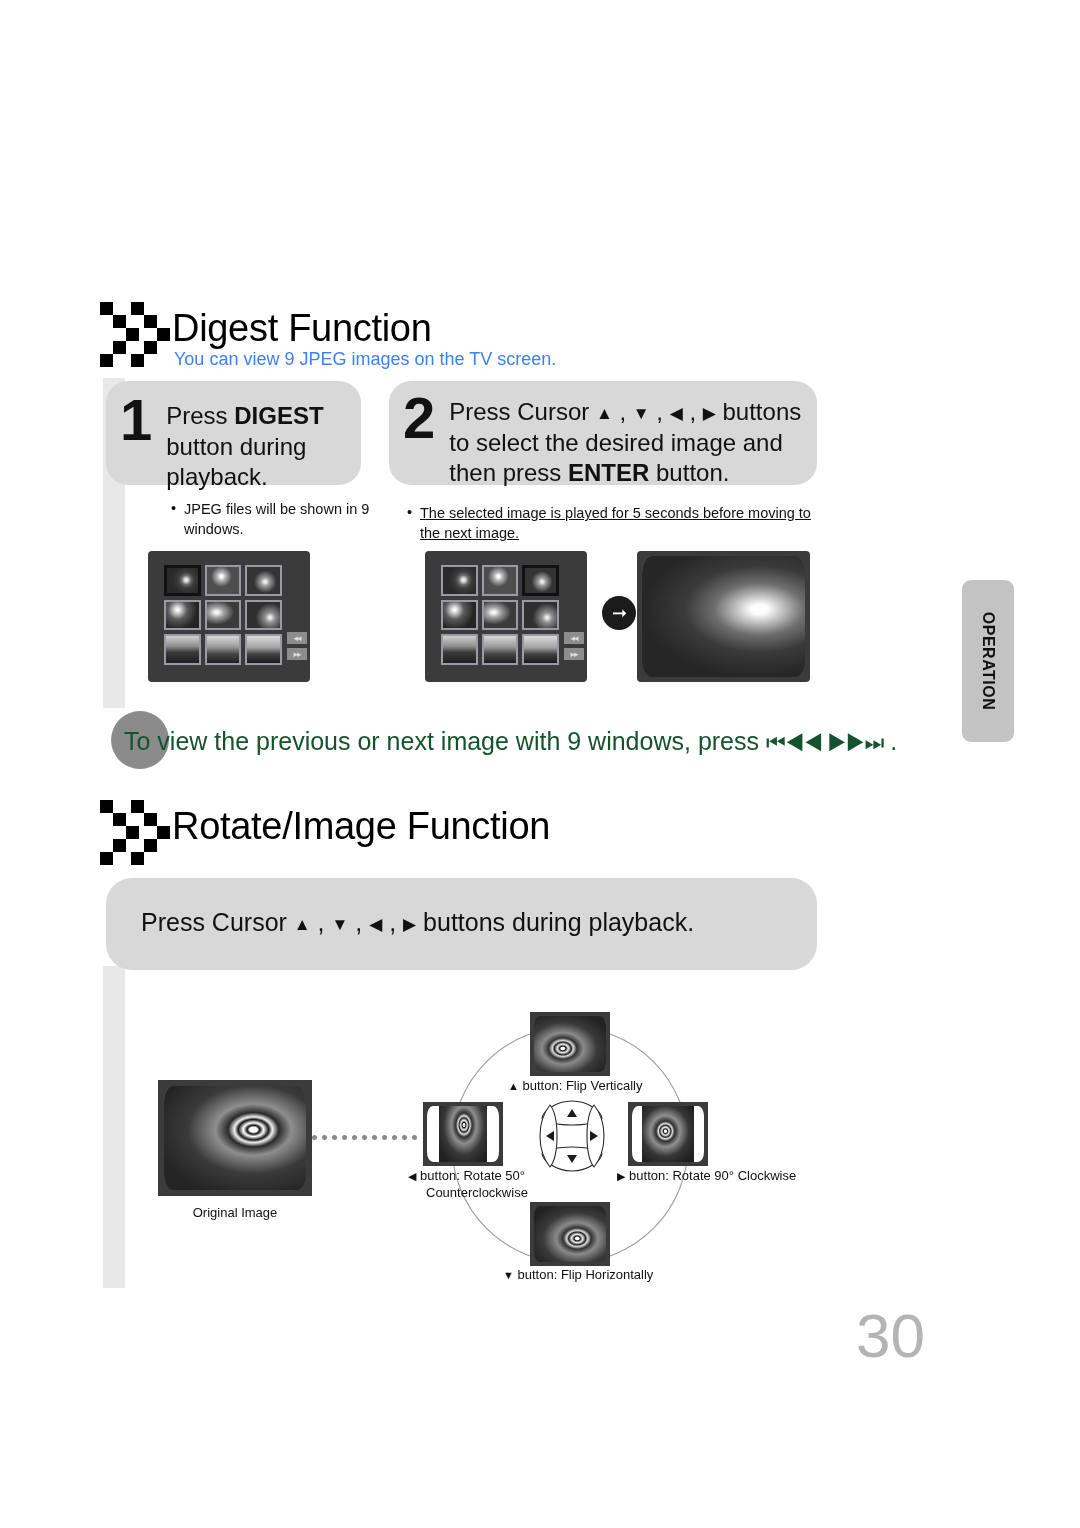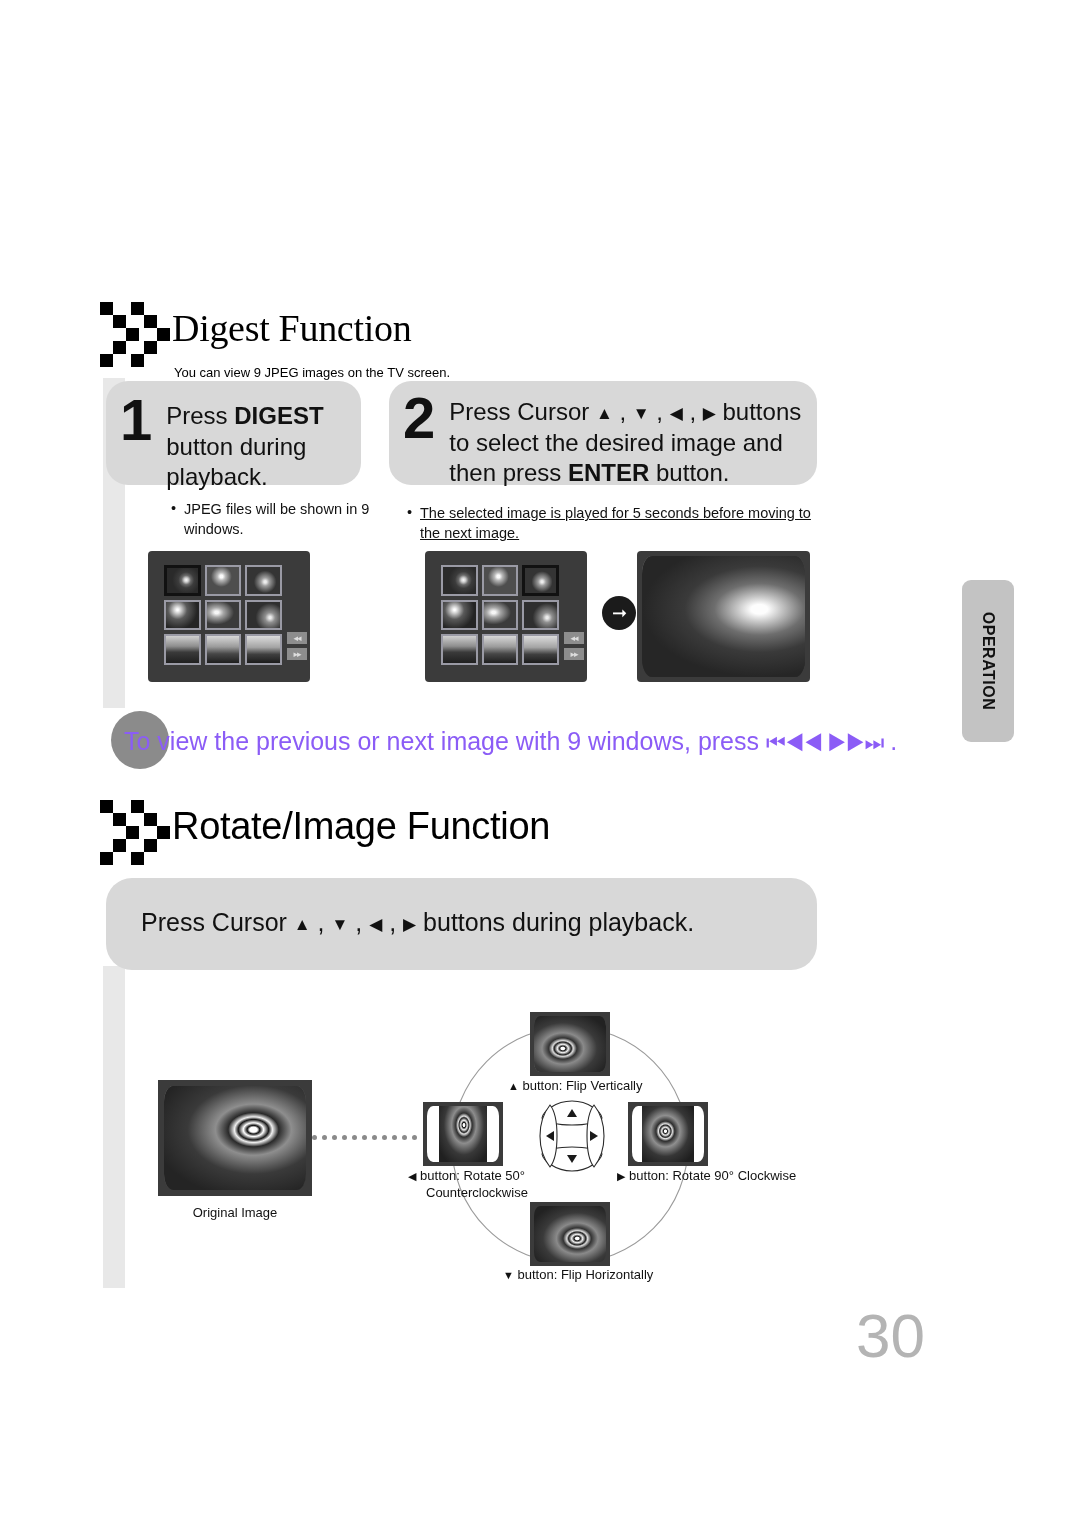--- a/index.html
+++ b/index.html
@@ -13,21 +13,21 @@
 
   
   .sec-head { position: absolute; display: flex; align-items: center; }
   .chequer { width: 62px; height: 56px; position: relative; flex: none; }
   .chequer i { position: absolute; width: 13px; height: 13px; background: #000; display:block; }
   .sec-title {
     font-size: 38px; color: #000; margin-left: 12px;
     letter-spacing: -0.3px; font-weight: 400; white-space: nowrap;
   }
   .sec-sub {
-    position: absolute; font-size: 13px; color: #000000; white-space: nowrap; margin-top: 16px;
+    position: absolute; font-size: 18px; color: #3b82f6; white-space: nowrap;
   }
 
   
   .rail {
     position: absolute; background: #e8e8e8;
   }
 
   
   .stepbox {
     position: absolute; background: #d8d8d8; border-radius: 22px;
@@ -133,21 +133,21 @@
     position: absolute; width: 34px; height: 34px; border-radius: 50%;
     background: #1b1b1b; display: flex; align-items: center; justify-content: center;
   }
   .circarrow span { color: #fff; font-size: 18px; line-height: 1; margin-left: 1px; }
 
   
   .oval {
     position: absolute; background: #8b8b8b; border-radius: 50%;
   }
   .banner-line {
-    position: absolute; font-size: 25px; color: #8b5cf6; white-space: nowrap;
+    position: absolute; font-size: 25px; color: #14532d; white-space: nowrap;
   }
   .skipglyph { letter-spacing: -1px; font-size: 22px; }
 
   
   .panel {
     position: absolute; background: #d8d8d8; border-radius: 26px;
   }
   .panel-text { position: absolute; font-size: 25px; color: #111; white-space: nowrap; }
 
   
@@ -174,21 +174,21 @@
   .caption-center { position:absolute; font-size:13px; color:#111; text-align:center; line-height:1.35; }
 </style>
 </head>
 <body>
 
 <div class="page">
 
   <div class="rail" style="left:103px; top:378px; width:22px; height:330px;"></div>
   <div class="rail" style="left:103px; top:966px; width:22px; height:322px;"></div>
 
-  <div class="sec-head" style="left:98px; top:300px;font-family:Liberation Serif, serif;">
+  <div class="sec-head" style="left:98px; top:300px;">
     <div class="chequer">
       <i style="left:2px;  top:2px;"></i>
       <i style="left:15px; top:15px;"></i>
       <i style="left:28px; top:28px;"></i>
       <i style="left:15px; top:41px;"></i>
       <i style="left:2px;  top:54px;"></i>
       <i style="left:33px; top:2px;"></i>
       <i style="left:46px; top:15px;"></i>
       <i style="left:59px; top:28px;"></i>
       <i style="left:46px; top:41px;"></i>

